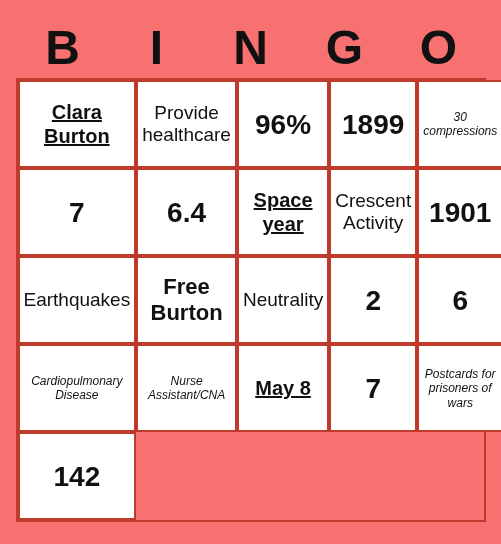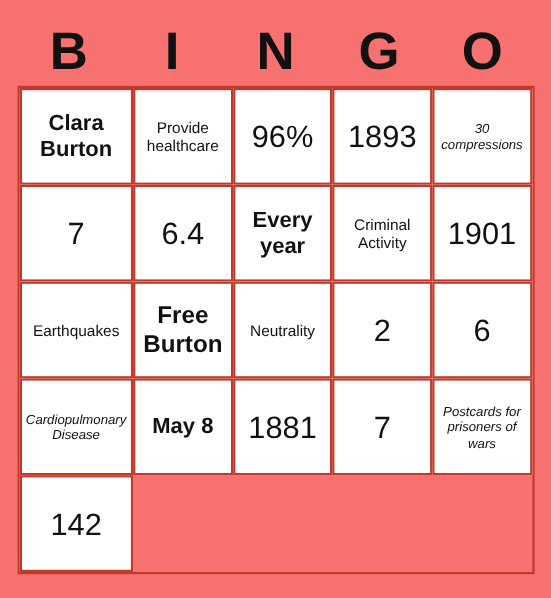--- a/index.html
+++ b/index.html
@@ -37,31 +37,32 @@
     }
     .cell {
       background: #fff;
       border: 2px solid #c0392b;
       min-height: 88px;
       display: flex;
       align-items: center;
       justify-content: center;
       text-align: center;
       padding: 6px 4px;
-      font-size: 14px;
+      font-size: 19px;
       color: #111;
       line-height: 1.2;
     }
     .cell.large-text {
       font-size: 28px;
-      font-weight: normal;
+      font-weight: bold;
     }
     .cell.medium-text {
       font-size: 20px;
       font-weight: bold;
+      text-decoration: underline;
     }
     .cell.small-text {
       font-size: 12px;
       font-style: italic;
     }
     .cell.free-space {
       font-size: 22px;
       font-weight: bold;
     }
   </style>
@@ -74,36 +75,36 @@
     <div class="bingo-letter">I</div>
     <div class="bingo-letter">N</div>
     <div class="bingo-letter">G</div>
     <div class="bingo-letter">O</div>
   </div>
   <div class="bingo-grid">
 
     <div class="cell medium-text">Clara Burton</div>
     <div class="cell">Provide healthcare</div>
     <div class="cell large-text">96%</div>
-    <div class="cell large-text">1893</div>
+    <div class="cell large-text">1899</div>
     <div class="cell small-text">30 compressions</div>
 
     <div class="cell large-text">7</div>
     <div class="cell large-text">6.4</div>
-    <div class="cell medium-text">Every year</div>
-    <div class="cell">Criminal Activity</div>
+    <div class="cell medium-text">Space year</div>
+    <div class="cell">Crescent Activity</div>
 
     <div class="cell large-text">1901</div>
     <div class="cell">Earthquakes</div>
     <div class="cell free-space">Free Burton</div>
     <div class="cell">Neutrality</div>
     <div class="cell large-text">2</div>
 
     <div class="cell large-text">6</div>
     <div class="cell small-text">Cardiopulmonary Disease</div>
+    <div class="cell small-text">Nurse Assistant/CNA</div>
     <div class="cell medium-text">May 8</div>
 
-    <div class="cell large-text">1881</div>
     <div class="cell large-text">7</div>
     <div class="cell small-text">Postcards for prisoners of wars</div>
     <div class="cell large-text">142</div>
   </div>
 </div>
 
 </body></html>

